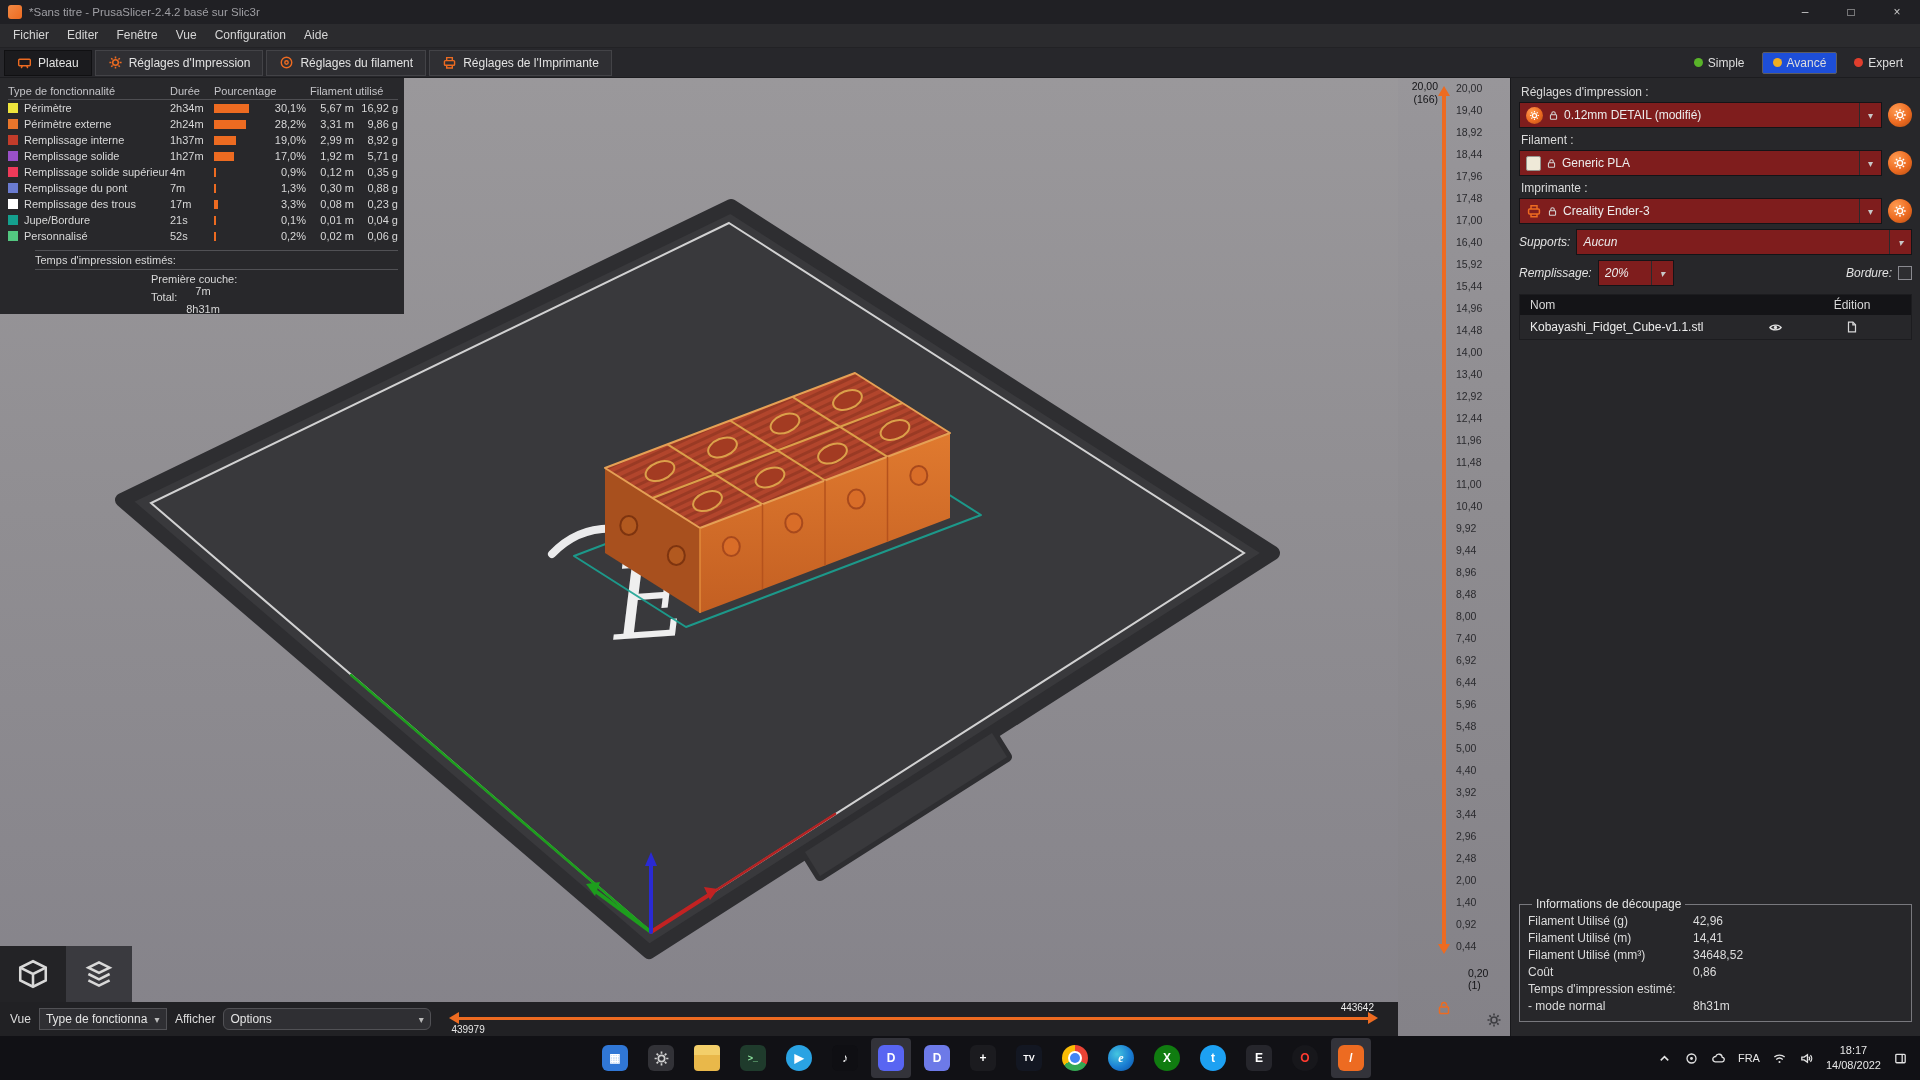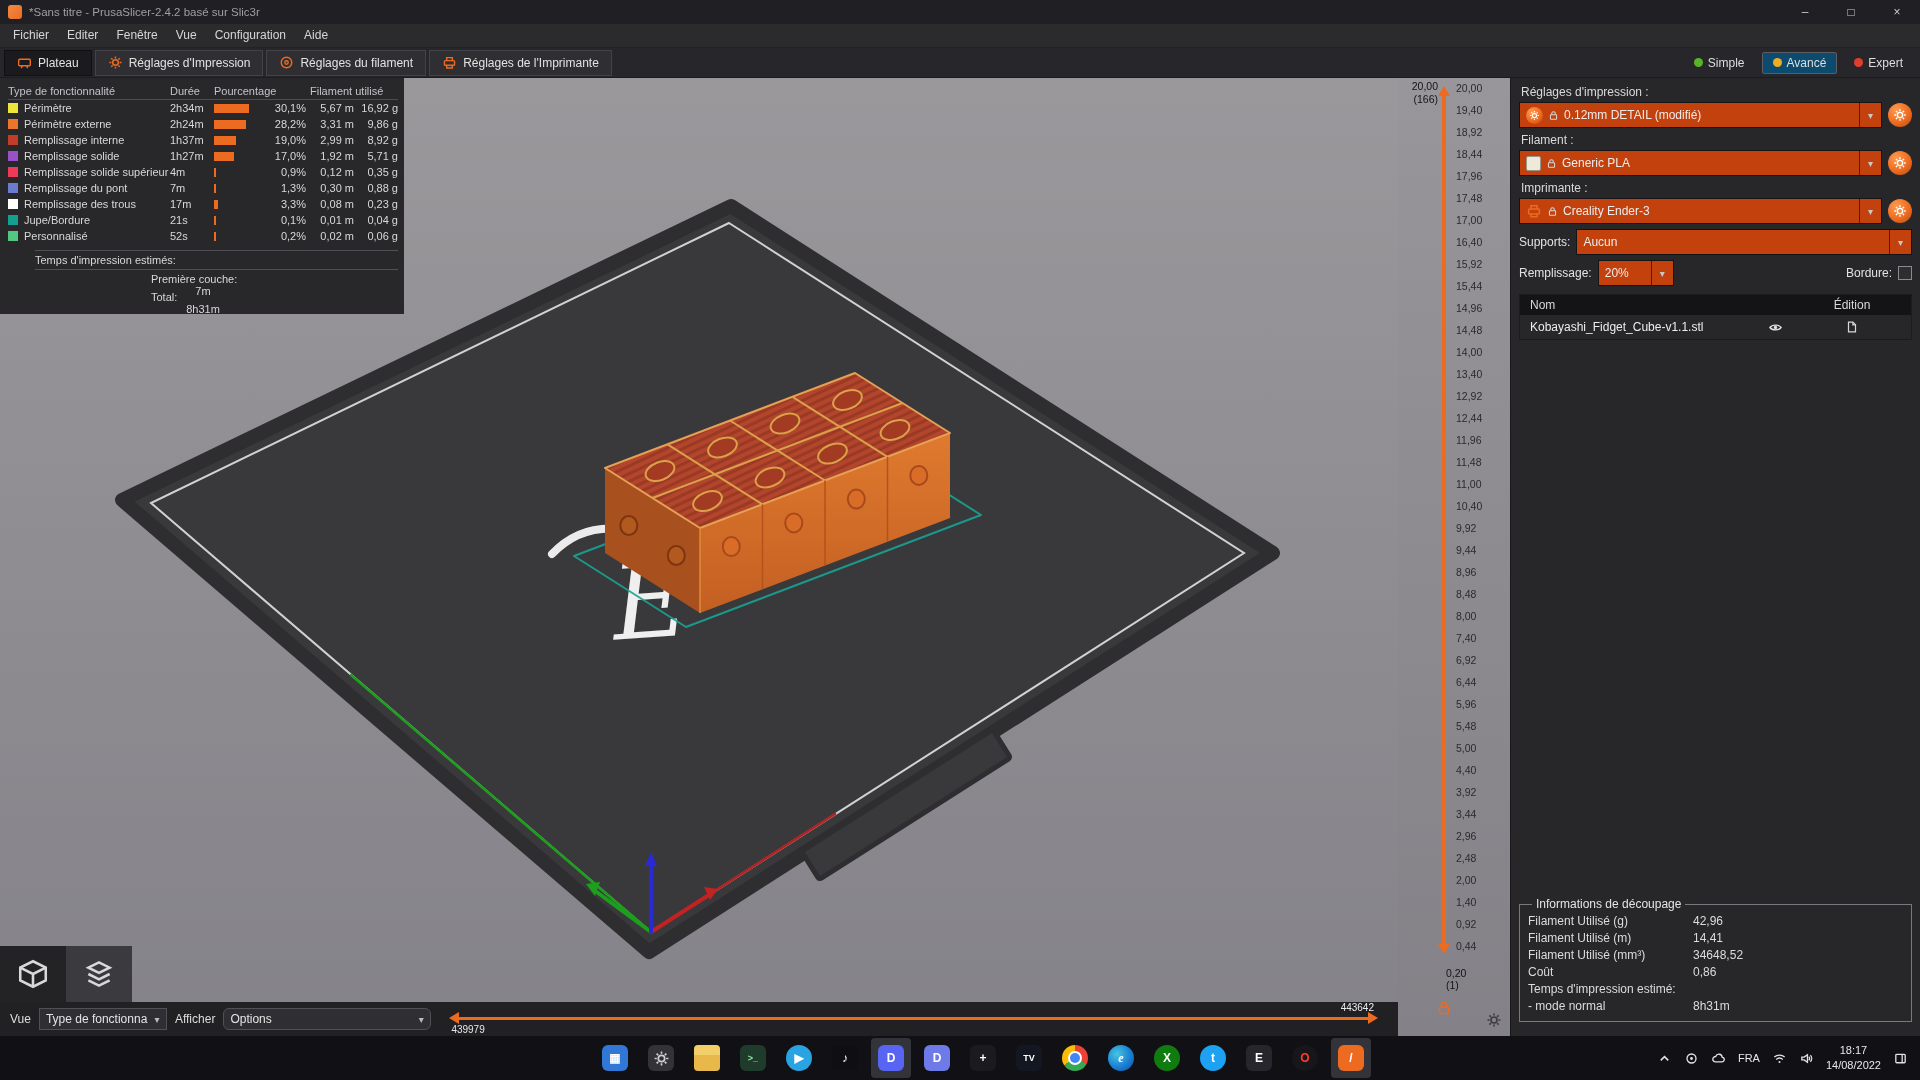--- a/index.html
+++ b/index.html
@@ -20,21 +20,21 @@
   .menu-item { padding:0 9px; line-height:23px; color:#d6d6d6; font-size:12px; }
 
   
   .tabbar { height:30px; background:#27272b; display:flex; align-items:center; padding:0 6px 0 4px; flex:none; border-bottom:1px solid #1c1c1f; }
   .tabs { display:flex; gap:3px; height:28px; align-items:center; }
   .tab { display:flex; align-items:center; gap:6px; padding:0 12px; height:26px; font-size:12px; color:#e2e2e2; background:#2f2f33; border:1px solid #434347; }
   .tab.active { background:#1b1b1e; border-color:#101012; }
   .tabic { color:#ed6b21; }
   .modes { margin-left:auto; display:flex; gap:6px; align-items:center; }
   .mode { display:flex; align-items:center; gap:5px; padding:0 10px; height:22px; font-size:12px; color:#dedede; border-radius:2px; border:1px solid transparent; }
-  .mode.active { background:#0c4a6e; border-color:#5c5c62; }
+  .mode.active { background:#1d4ed8; border-color:#5c5c62; }
   .dot { width:9px; height:9px; border-radius:50%; display:inline-block; }
 
   
   .main { flex:1; display:flex; min-height:0; }
   .viewport { width:1398px; position:relative; background:linear-gradient(180deg,#9a989b 0%,#908e92 45%,#85838a 100%); flex:none; overflow:hidden; }
   #scene { position:absolute; inset:0; width:100%; height:100%; }
 
   
   .legend { position:absolute; top:0; left:0; width:404px; background:rgba(35,35,38,0.96); color:#d8d8d8; font-size:11px; padding:4px 6px 8px 8px; }
   .lg-head, .lg-row { display:grid; grid-template-columns:16px 146px 44px 56px 40px 48px 44px; align-items:center; height:16px; }
@@ -71,38 +71,38 @@
   .hs-left { position:absolute; left:12px; bottom:1px; font-size:10px; color:#e6e6e6; }
   .hs-right { position:absolute; right:14px; top:0px; font-size:10px; color:#ededed; }
 
   
   .layercol { width:112px; position:relative; background:linear-gradient(180deg,#98969a 0%,#8e8c90 45%,#848288 100%); flex:none; font-size:10.5px; }
   .ls-top { position:absolute; top:2px; left:0; width:40px; text-align:right; color:#131316; line-height:1.2; }
   .vline { position:absolute; left:44px; top:12px; bottom:86px; width:4px; background:#ed6b21; }
   .vline::before { content:""; position:absolute; top:-10px; left:-4px; border:6px solid transparent; border-bottom:10px solid #ed6b21; }
   .vline::after { content:""; position:absolute; bottom:-10px; left:-4px; border:6px solid transparent; border-top:10px solid #ed6b21; }
   .ticks { position:absolute; left:58px; top:4px; bottom:84px; display:flex; flex-direction:column; justify-content:space-between; color:#2a2a2e; }
-  .ls-bottom { position:absolute; left:48px; bottom:44px; color:#131316; line-height:1.2; }
+  .ls-bottom { position:absolute; left:70px; bottom:44px; color:#131316; line-height:1.2; }
   .lock { position:absolute; left:38px; bottom:20px; width:16px; height:16px; color:#ed6b21; }
   .lsgear { position:absolute; right:8px; bottom:8px; width:16px; height:16px; color:#3c3c40; }
 
   
   .rightpanel { width:410px; background:#27272a; border-left:1px solid #19191c; color:#e2e2e2; display:flex; flex-direction:column; padding:4px 8px 8px 8px; flex:none; }
   .rp-label { font-size:12px; color:#dadada; margin:3px 2px 3px 2px; }
   .combo-row { display:flex; gap:6px; align-items:center; margin-bottom:2px; }
-  .combo { flex:1; height:26px; background:#c2410c; border:1px solid #141417; display:flex; align-items:center; gap:5px; padding-left:6px; color:#ececec; font-size:12px; min-width:0; }
+  .combo { flex:1; height:26px; background:#7f1d1d; border:1px solid #141417; display:flex; align-items:center; gap:5px; padding-left:6px; color:#ececec; font-size:12px; min-width:0; }
   .combo-text { flex:1; overflow:hidden; white-space:nowrap; text-overflow:ellipsis; }
   .combo-arrow { width:22px; align-self:stretch; border-left:1px solid #2a2a2d; display:flex; align-items:center; justify-content:center; color:#c8c8c8; font-size:10px; }
   .swatch { width:15px; height:15px; background:#efe9d8; border:1px solid #96968f; border-radius:2px; flex:none; }
   .gear-ball { width:24px; height:24px; border-radius:50%; flex:none; background:radial-gradient(circle at 35% 30%, #ff9c52, #ed6b21 55%, #b04c12); display:flex; align-items:center; justify-content:center; color:#fff; }
   .gear-ball svg { width:14px; height:14px; }
   .ic { display:inline-block; }
   .lockic { width:11px; height:13px; color:#d6d6d6; flex:none; }
   .cicon { width:16px; height:16px; color:#ed6b21; flex:none; }
-  .inline-row { display:flex; align-items:center; gap:6px; margin:3px 0 2px 0; }
+  .inline-row { display:flex; align-items:center; gap:6px; margin:3px 0 2px 0;font-style:italic; }
   .inline-row .rp-inline-label { font-size:12px; }
   .combo.small { flex:none; width:76px; }
   .spacer-grow { flex:1; }
   .checkbox { width:14px; height:14px; background:#2e2e31; border:1px solid #8a8a90; }
 
   .obj-table { margin-top:6px; border:1px solid #1c1c1f; }
   .obj-head { display:grid; grid-template-columns:1fr 118px; background:#141417; height:20px; align-items:center; font-size:12px; color:#d8d8d8; }
   .obj-head .oh-name { padding-left:10px; }
   .obj-head .oh-edit { text-align:center; }
   .obj-row { display:grid; grid-template-columns:1fr 118px; height:24px; align-items:center; font-size:12px; color:#ececec; }

